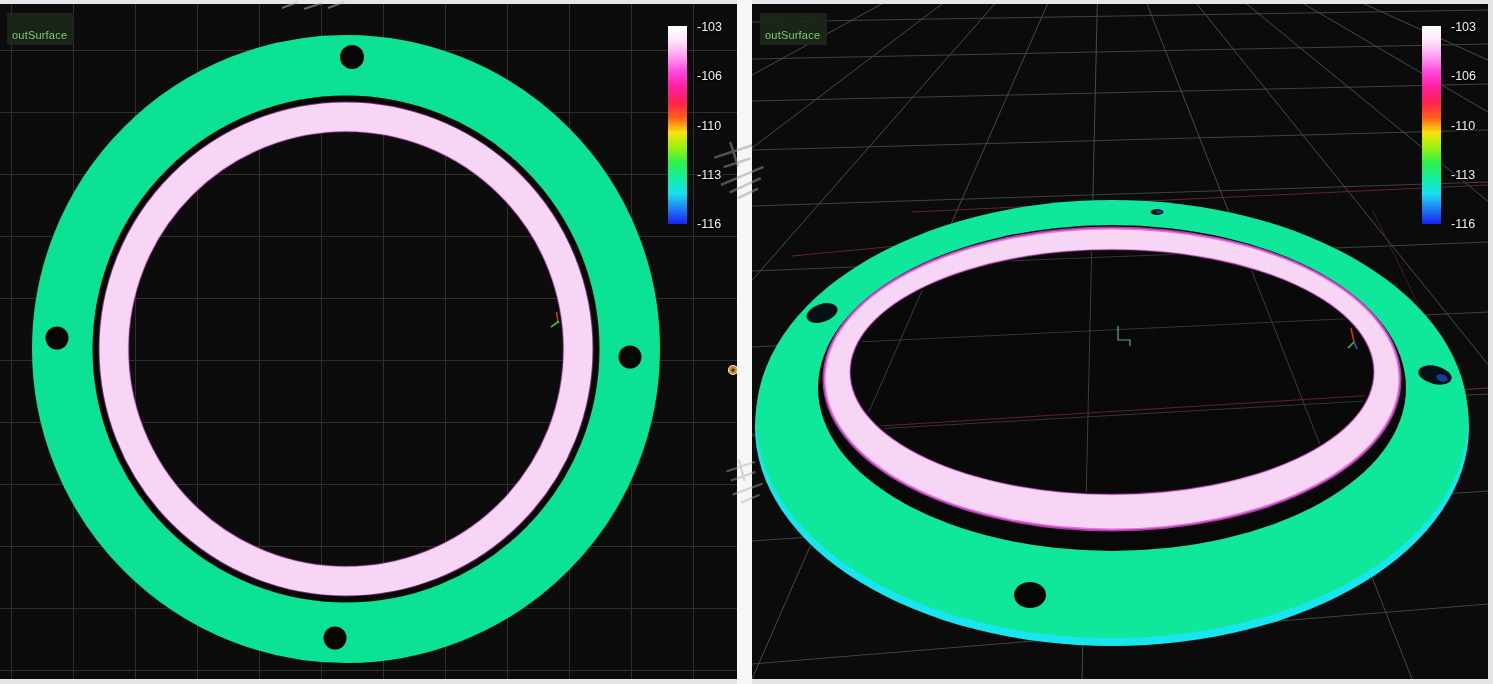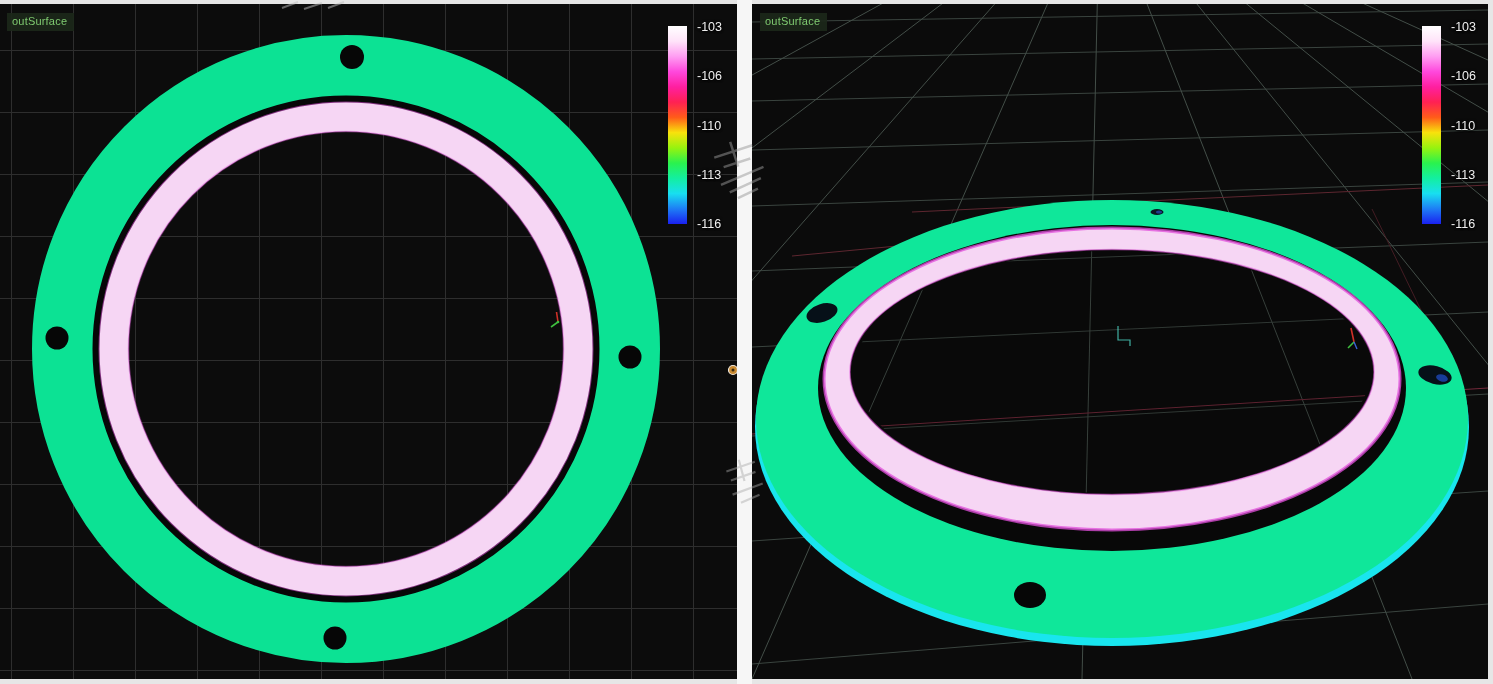--- a/index.html
+++ b/index.html
@@ -18,21 +18,21 @@
       linear-gradient(#2e2e2e 1px, transparent 1px),
       linear-gradient(90deg,#2e2e2e 1px, transparent 1px);
     background-size:62px 62px;
     background-position:11px 46px;
   }
   .panel.right{left:752px;width:736px;background:#0b0b0b;}
   .scene{position:absolute;left:0;top:0;width:100%;height:100%;display:block;}
   .view-label{
     position:absolute;left:7px;top:9px;
     background:rgba(28,40,26,.92);
-    color:#7fca70;font-size:11px;line-height:15px;padding:1px 7px 2px 5px;
+    color:#7fca70;font-size:11px;line-height:15px;padding:15px 7px 2px 5px;
     letter-spacing:.2px;
   }
   .colorbar{position:absolute;top:18px;left:668px;width:66px;height:210px;}
   .panel.right .colorbar{left:670px;}
   .colorbar .bar{
     position:absolute;left:0;top:4px;width:19px;height:198px;
     background:linear-gradient(#fff,#f0f,#f00,#ff0,#0f0,#0ff,#00f);
   }
   .colorbar .tick{
     position:absolute;left:29px;width:42px;

